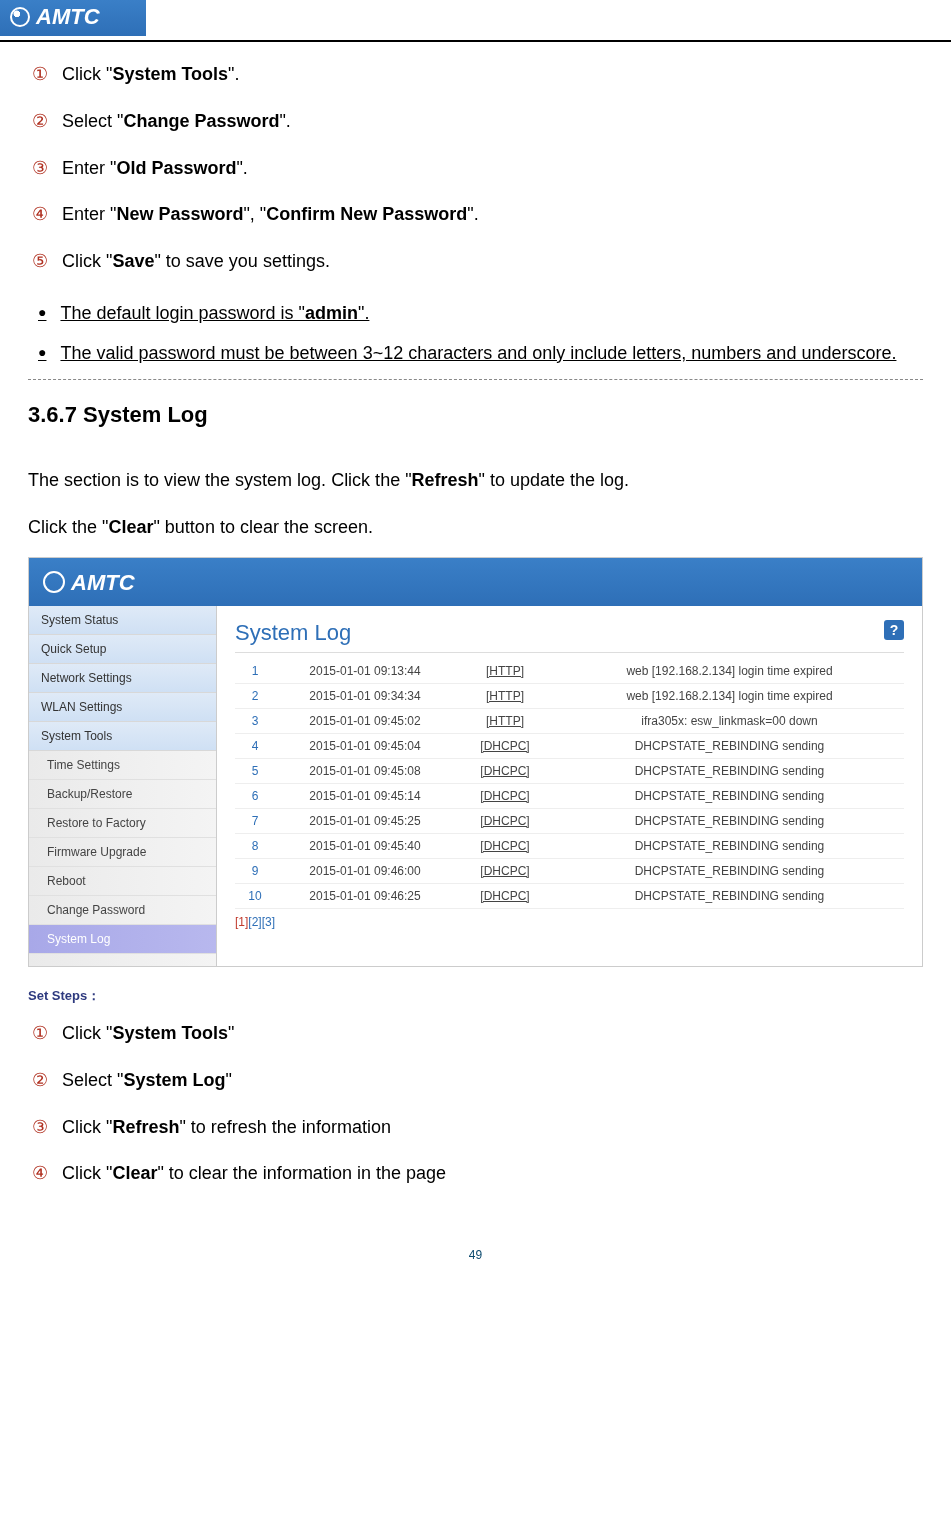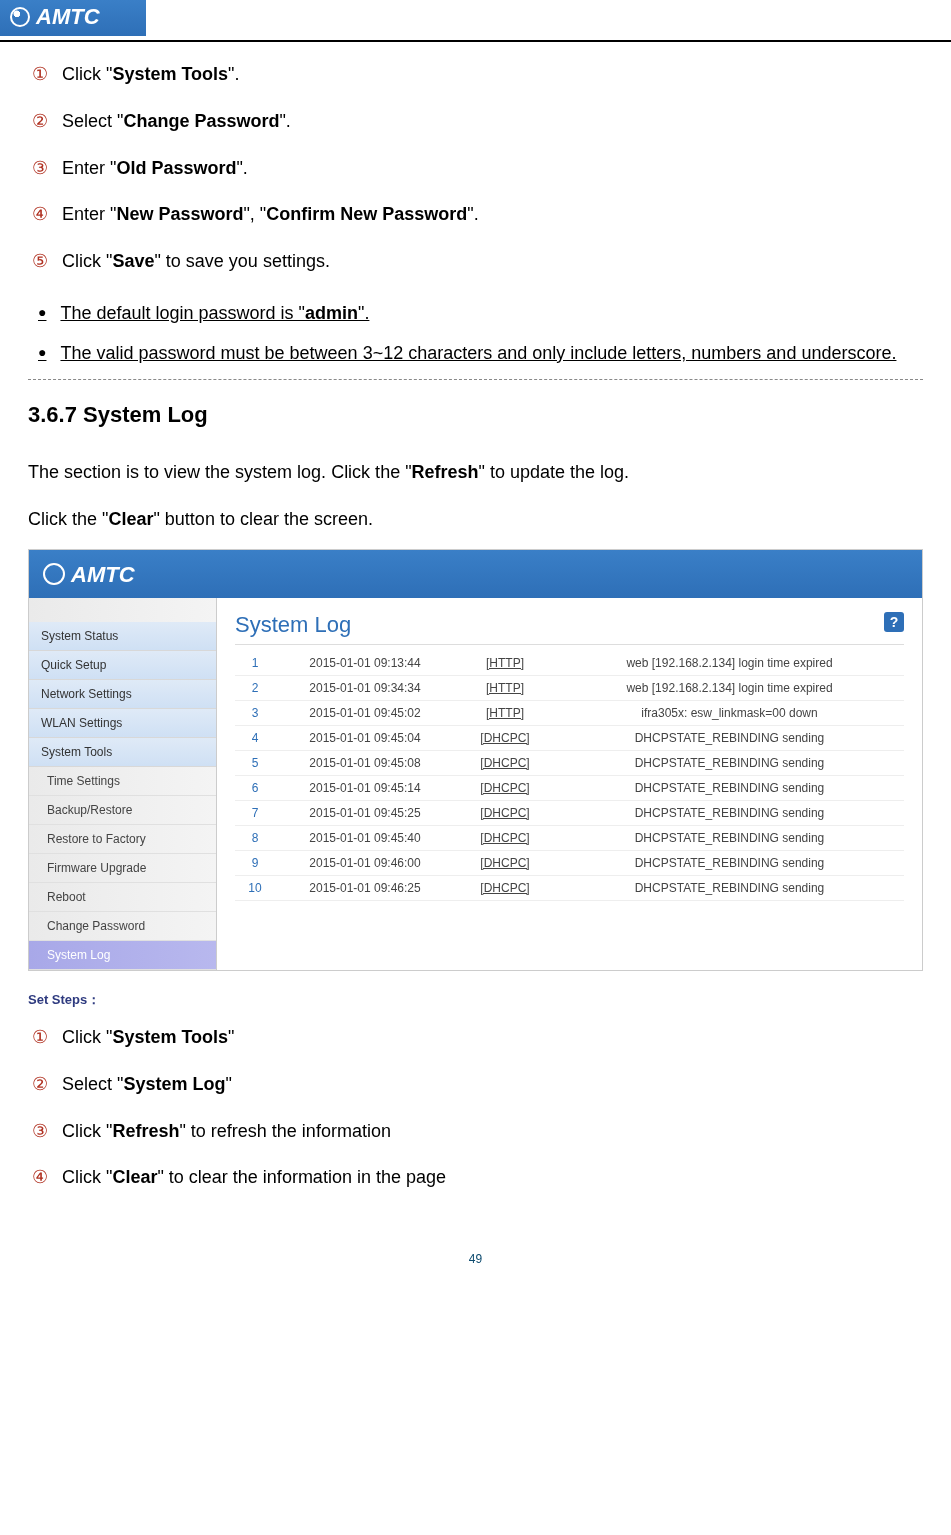--- a/index.html
+++ b/index.html
@@ -44,21 +44,21 @@
   }
   .bulb .top { width:18px;height:18px;background:#7cb342;border-radius:50%; }
   .bulb .base { width:10px;height:8px;background:#999;border-radius:2px;margin:0 auto; }
   .tips-title { font-size:20px; font-family: Georgia, serif; margin-right:10px; }
   .dashed-line { flex:1; border-top:1px dashed #888; height:0; }
   .bullet-list { margin-left: 10px; text-decoration: underline; }
   .bullet-item { font-size:18px; line-height:2.2; padding-left: 26px; text-indent: -26px; }
   .bullet-item::before { content:"●"; font-size:14px; margin-right:14px; position:relative; top:-2px; }
   .bullet-item .bold { font-weight:bold; }
   .dashed-full { border-top:1px dashed #888; margin: 6px 0 22px 0; }
-  h2.section { font-size:22px; font-weight:bold; margin: 18px 0 28px 0; }
+  h2.section { font-size:22px; font-weight:bold; margin: 18px 0 36px 0; }
   .para { font-size:18px; line-height:1.8; margin-bottom:14px; }
   .para .bold { font-weight:bold; }
 
   
   .ui-shot {
     border:1px solid #ccc;
     width: 895px;
     margin: 2px 0 20px 0;
     font-size:12px;
   }
@@ -76,21 +76,21 @@
     width:22px;height:22px;
     border:2px solid #fff;
     border-radius:50%;
     position:relative;top:3px;margin-right:6px;
   }
   .ui-body { display:flex; background:#fff; min-height:360px; }
   .sidebar {
     width: 188px;
     background: linear-gradient(90deg,#eaeaea,#f4f4f4);
     border-right:1px solid #ccc;
-    padding-top:24px;
+    padding-top:0;
   }
   .sidebar .main-item {
     padding:7px 12px;
     font-size:12px;
     color:#333;
     border-bottom:1px solid #d8d8d8;
     background: linear-gradient(180deg,#dfeaf7,#cfe0f4);
     cursor:pointer;
   }
   .sidebar .sub-item {
@@ -264,20 +264,21 @@
               <td>DHCPSTATE_REBINDING sending</td>
             </tr>
             <tr>
               <td>10</td>
               <td>2015-01-01 09:46:25</td>
               <td>[DHCPC]</td>
               <td>DHCPSTATE_REBINDING sending</td>
             </tr>
           </tbody>
       </table>
+      <div class="pager" id="pager"><span class="pg active">[1]</span><span class="pg">[2]</span><span class="pg">[3]</span></div>
     </div>
   </div>
 </div>
 
 <div class="set-steps-title">Set Steps：</div>
 <div class="steps" id="steps-bottom">
     <div class="step"><span class="num">①</span><span>Click "</span><span class="bold">System Tools</span><span>"</span></div>
     <div class="step"><span class="num">②</span><span>Select "</span><span class="bold">System Log</span><span>"</span></div>
     <div class="step"><span class="num">③</span><span>Click "</span><span class="bold">Refresh</span><span>" to refresh the information</span></div>
     <div class="step"><span class="num">④</span><span>Click "</span><span class="bold">Clear</span><span>" to clear the information in the page</span></div>

